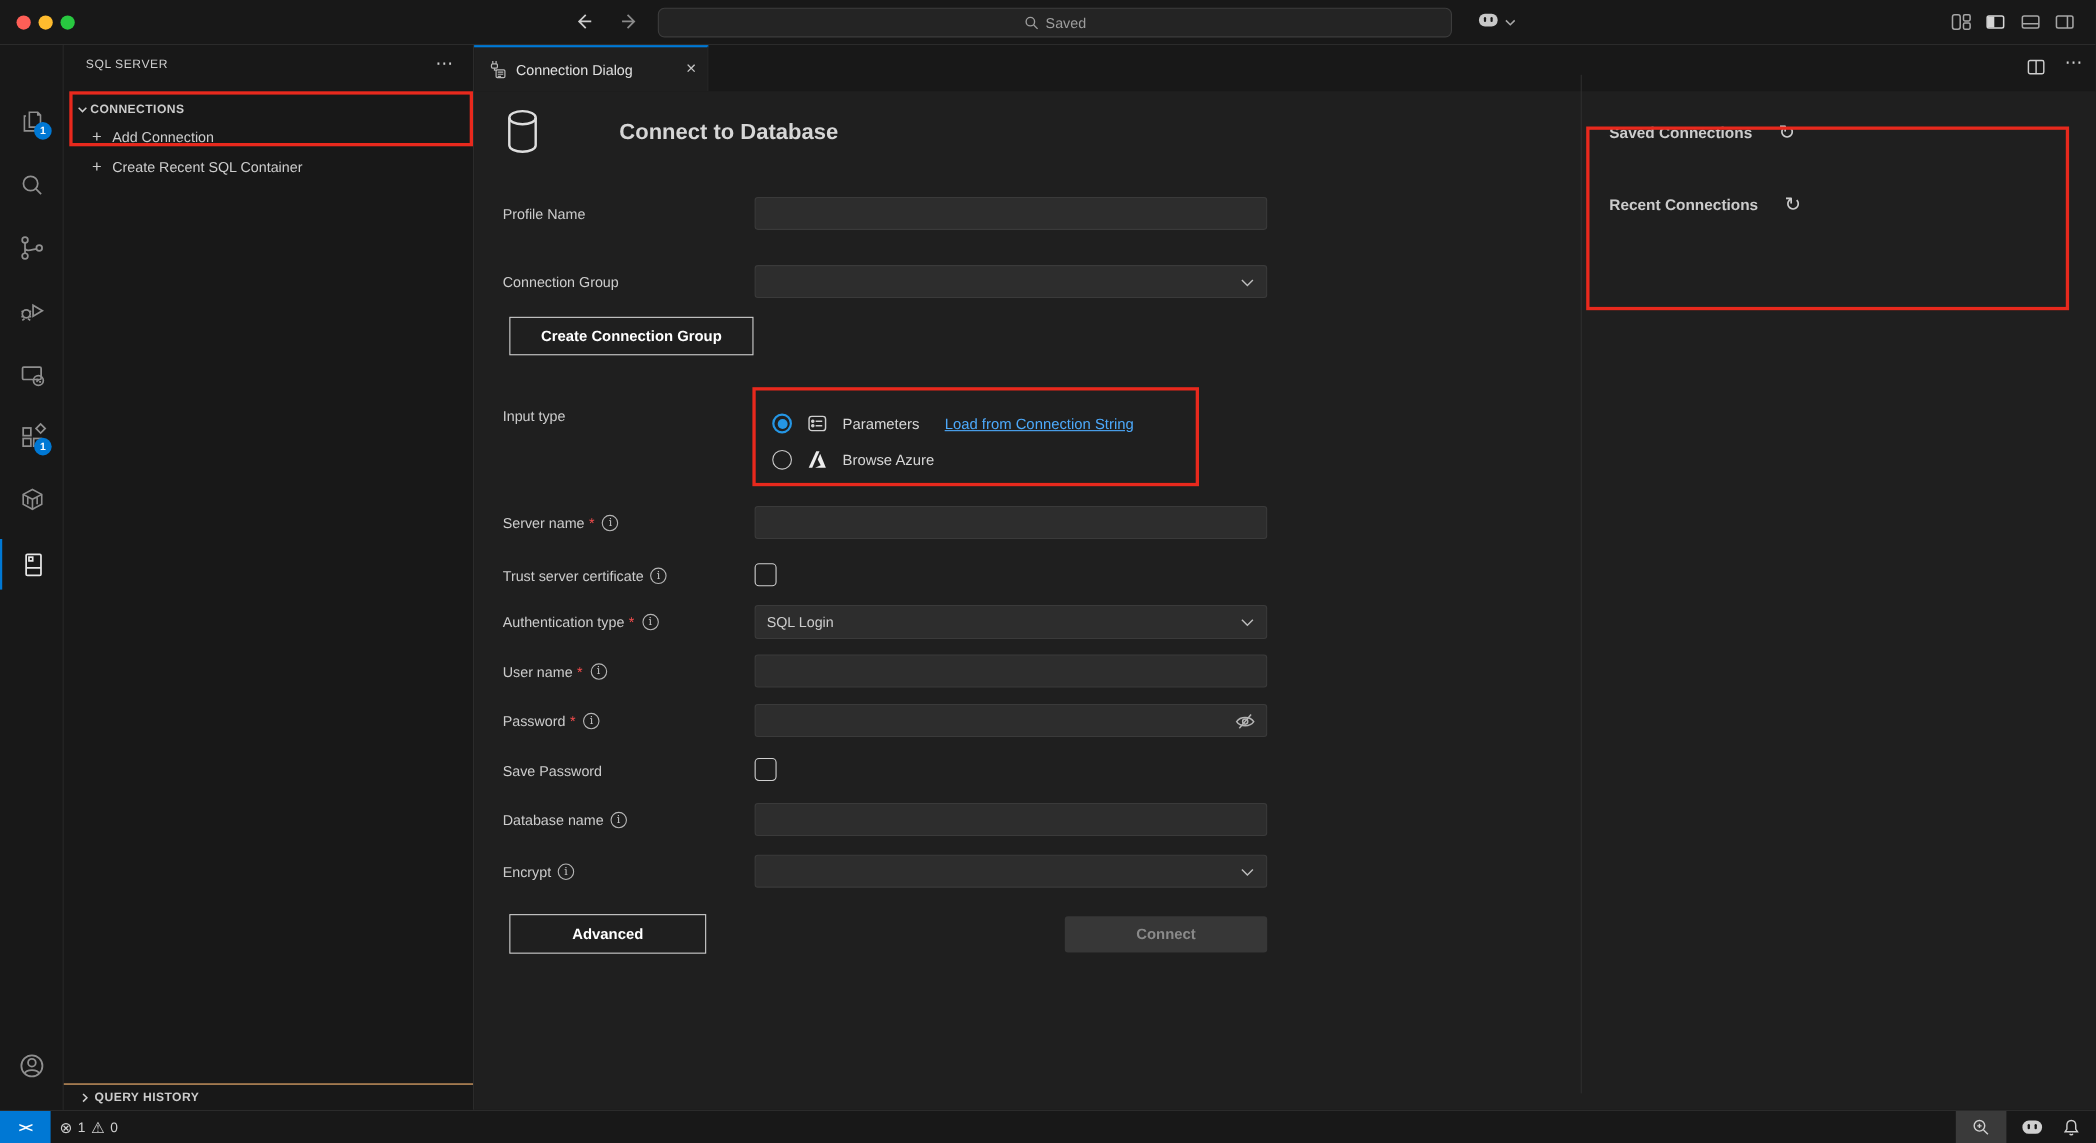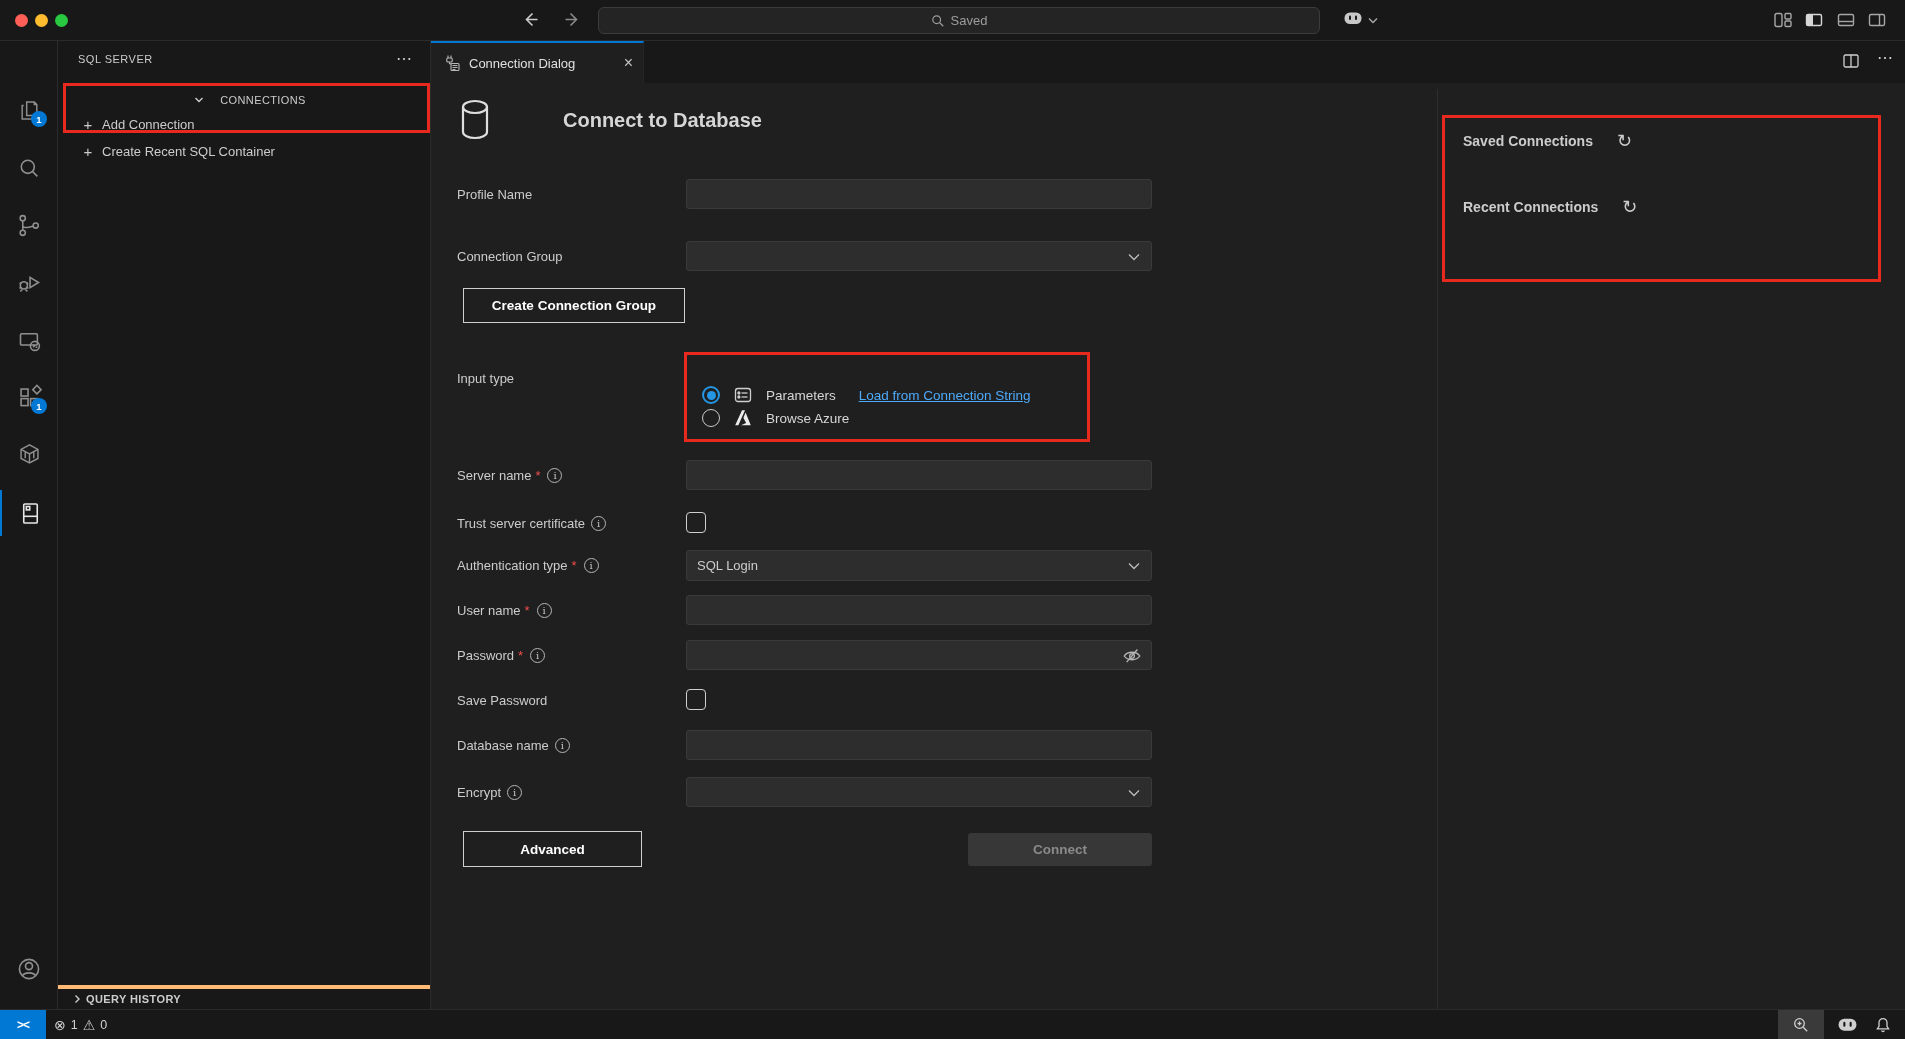--- a/index.html
+++ b/index.html
@@ -28,41 +28,41 @@
            display:flex; align-items:center; justify-content:center; }
 
   
   #sidebar { position:absolute; left:58px; top:41px; width:373px; height:968px;
              background:#181818; border-right:1px solid #2b2b2b; color:#cccccc; }
   #sidebar-header { position:absolute; left:0; top:0; width:100%; height:36px;
                     display:flex; align-items:center; padding:0 18px 0 20px; }
   #sidebar-title { font-size:11px; letter-spacing:.5px; color:#cccccc; flex:1; }
   .more-glyph { font-size:16px; color:#cccccc; line-height:10px; }
   .tree-section { position:absolute; left:0; width:100%; height:20px; display:flex;
-                  align-items:center; gap:16px; padding-left:12px; font-size:11px; font-weight:normal;
-                  letter-spacing:.4px;justify-content:center; }
+                  align-items:center; gap:2px; padding-left:12px; font-size:11px; font-weight:bold;
+                  letter-spacing:.4px; }
   .tree-row { position:absolute; left:0; width:100%; height:27px; display:flex;
               align-items:center; gap:8px; padding-left:24px; font-size:13px; }
   .plus-glyph { font-size:15px; color:#cccccc; width:12px; text-align:center; }
   #query-history { position:absolute; left:0; top:944px; width:100%; height:24px;
-                   border-top:4px solid #fdba74; display:flex; align-items:center; gap:4px;
+                   border-top:1px solid #fdba74; display:flex; align-items:center; gap:4px;
                    padding-left:14px; font-size:11px; font-weight:bold; letter-spacing:.4px; }
 
   
   #tabbar { position:absolute; left:431px; top:41px; width:1474px; height:42px; background:#181818; }
   #tab-active { position:absolute; left:0; top:0; width:213px; height:42px; background:#1f1f1f;
                 border-top:2px solid #0078d4; border-right:1px solid #252525;
                 display:flex; align-items:center; gap:8px; padding:0 10px 0 12px; }
   #tab-label { color:#e0e0e0; font-size:13px; flex:1; }
   .close-glyph { color:#c5c5c5; font-size:16px; }
   .editor-action { position:absolute; top:10px; color:#cfcfcf; }
 
   
   #editor { position:absolute; left:431px; top:83px; width:1474px; height:926px; background:#1f1f1f; }
-  #rightpane { position:absolute; left:1437px; top:89px; width:468px; height:926px;
+  #rightpane { position:absolute; left:1437px; top:68px; width:468px; height:926px;
                border-left:1px solid #2e2e2e; }
   .rp-row { position:absolute; left:25px; display:flex; align-items:center; gap:24px; }
   .rp-title { color:#cccccc; font-size:14px; font-weight:bold; }
   .refresh-glyph { color:#cccccc; font-size:18px; line-height:18px; }
 
   #form { position:absolute; left:457px; top:97px; width:700px; height:800px; }
   #dlg-header { position:absolute; left:0; top:0; height:46px; display:flex; align-items:center; gap:22px; }
   #dlg-title { color:#d6d6d6; font-size:20px; font-weight:600;margin-left:48px; }
 
   .f-label { position:absolute; left:0; height:30px; display:flex; align-items:center;
@@ -336,21 +336,21 @@
     </span>
   </div>
 
   <div class="btn-outline" style="left:6px;top:191px;width:222px;height:35px">
     <span>Create Connection Group</span>
   </div>
 
   <div class="f-label" style="top:263px;height:36px">
     <span>Input type</span>
   </div>
-  <div class="radio-row" style="top:280px">
+  <div class="radio-row" style="top:270px">
     <span class="radio sel"></span>
     <span>
       <svg width="20" height="20" viewBox="0 0 20 20" fill="none" stroke="#cfcfcf" stroke-width="1.3">
           <rect x="2.5" y="3.5" width="15" height="13" rx="2.5"></rect>
           <circle cx="5.9" cy="8" r="1" fill="#cfcfcf"></circle>
           <path d="M8.5 8h6"></path>
           <circle cx="5.9" cy="12" r="1" fill="#cfcfcf"></circle>
           <path d="M8.5 12h6"></path>
         </svg>
     </span>

